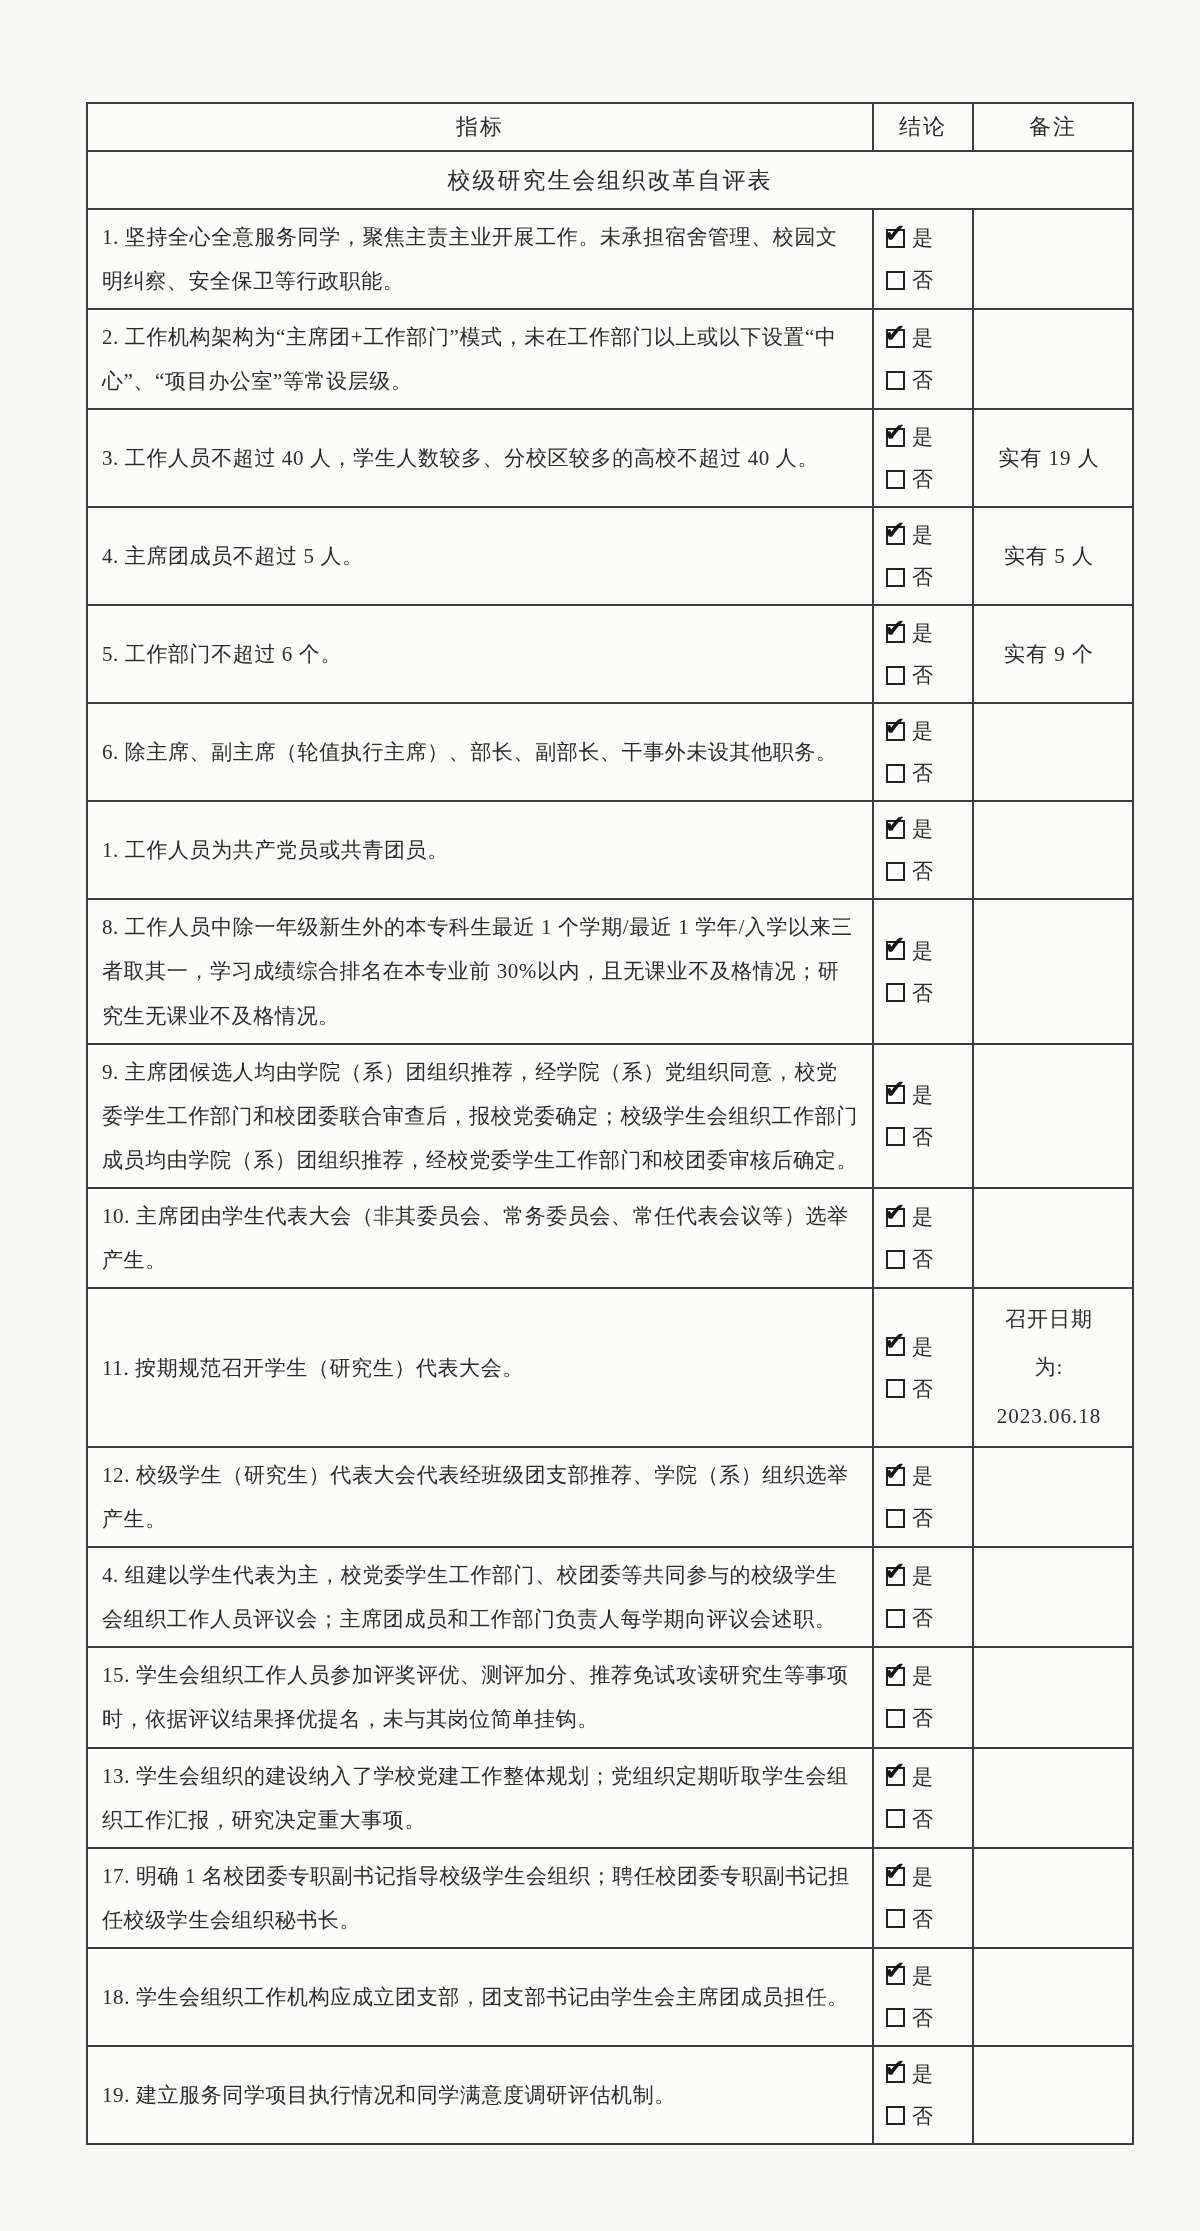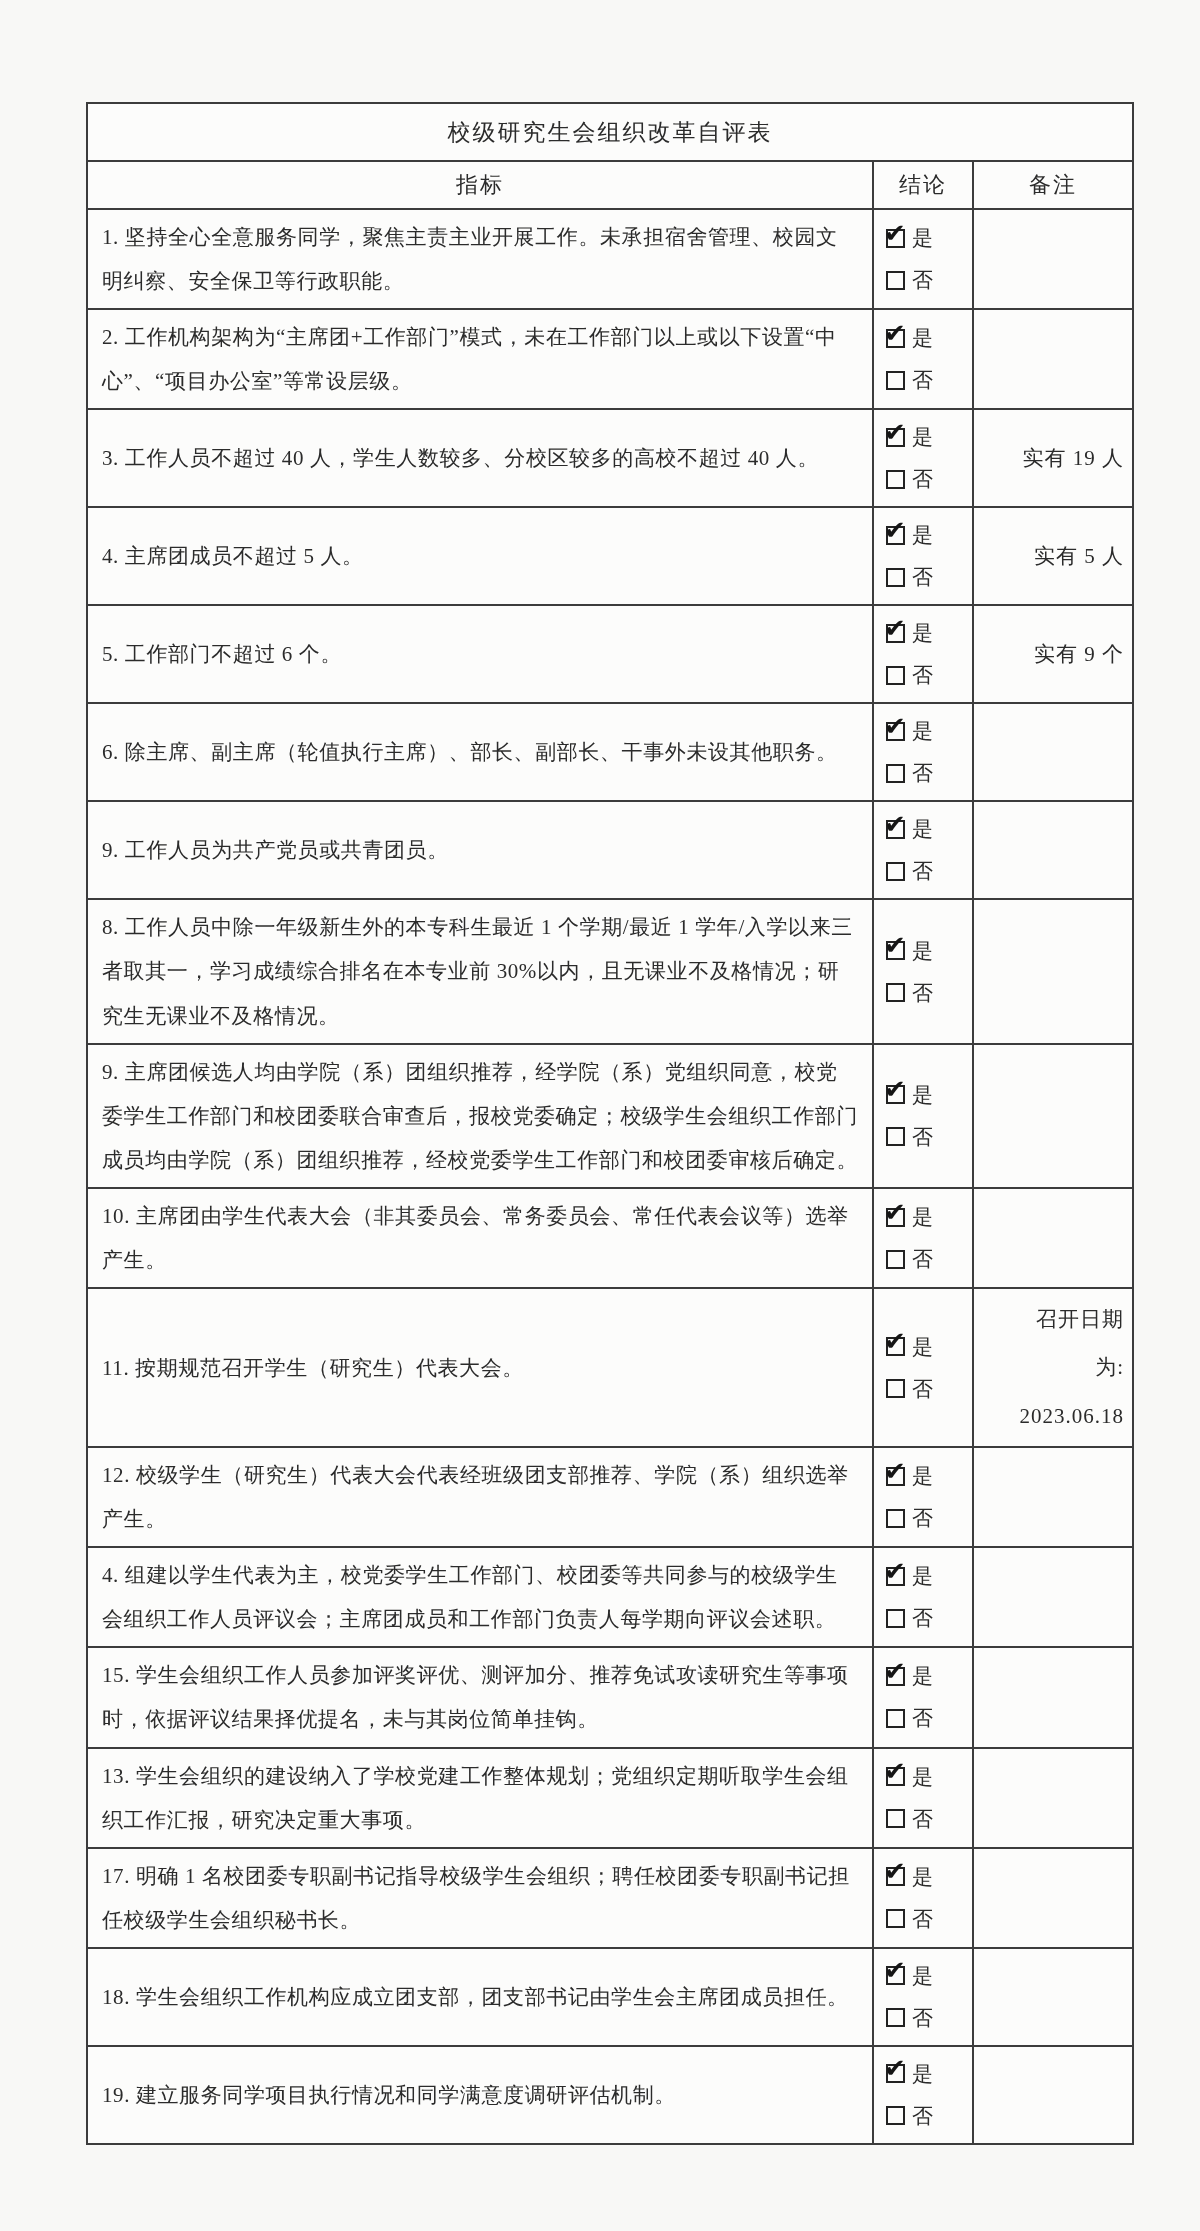--- a/index.html
+++ b/index.html
@@ -27,47 +27,47 @@
     width:15px;height:15px;border:2px solid #222;display:inline-block;
     position:relative;flex:none;background:#fcfcfb;
   }
   .cb.checked::after{
     content:"✔";position:absolute;left:-4px;top:-13px;
     font-size:26px;font-weight:bold;color:#151515;
     font-family:"DejaVu Sans",sans-serif;
   }
   .lbl{font-size:21px;}
   .rem{
-    font-size:21px;padding:6px 8px 6px 12px;line-height:2.3;
-    white-space:pre-line;letter-spacing:1px;text-align:right;
+    font-size:21px;padding:6px 20px 6px 12px;line-height:2.3;
+    white-space:pre-line;letter-spacing:1px;text-align:center;
   }
 </style>
 </head>
 <body>
 
 <div class="sheet">
 <table>
   <colgroup>
         <col style="width:786px">
         <col style="width:100px">
         <col style="width:160px">
       </colgroup>
 
   <tbody>
         <tr>
-    <td class="title-cell" colspan="3">校级研究生会组织改革自评表</td>
-  </tr>
-
-  <tr>
     <td class="head-cell">指标</td>
     <td class="head-cell">结论</td>
     <td class="head-cell">备注</td>
   </tr>
 
   <tr>
+    <td class="title-cell" colspan="3">校级研究生会组织改革自评表</td>
+  </tr>
+
+  <tr>
     <td class="ind">1.  坚持全心全意服务同学，聚焦主责主业开展工作。未承担宿舍管理、校园文明纠察、安全保卫等行政职能。</td>
     <td class="con">
       <div class="opt">
               <span class="cb checked"></span>
               <span class="lbl">是</span>
             </div>
       <div class="opt">
               <span class="cb"></span>
               <span class="lbl">否</span>
             </div>
@@ -144,21 +144,21 @@
             </div>
       <div class="opt">
               <span class="cb"></span>
               <span class="lbl">否</span>
             </div>
     </td>
     <td class="rem"></td>
   </tr>
 
   <tr>
-    <td class="ind">9.  工作人员为共产党员或共青团员。</td>
+    <td class="ind">1.  工作人员为共产党员或共青团员。</td>
     <td class="con">
       <div class="opt">
               <span class="cb checked"></span>
               <span class="lbl">是</span>
             </div>
       <div class="opt">
               <span class="cb"></span>
               <span class="lbl">否</span>
             </div>
     </td>

